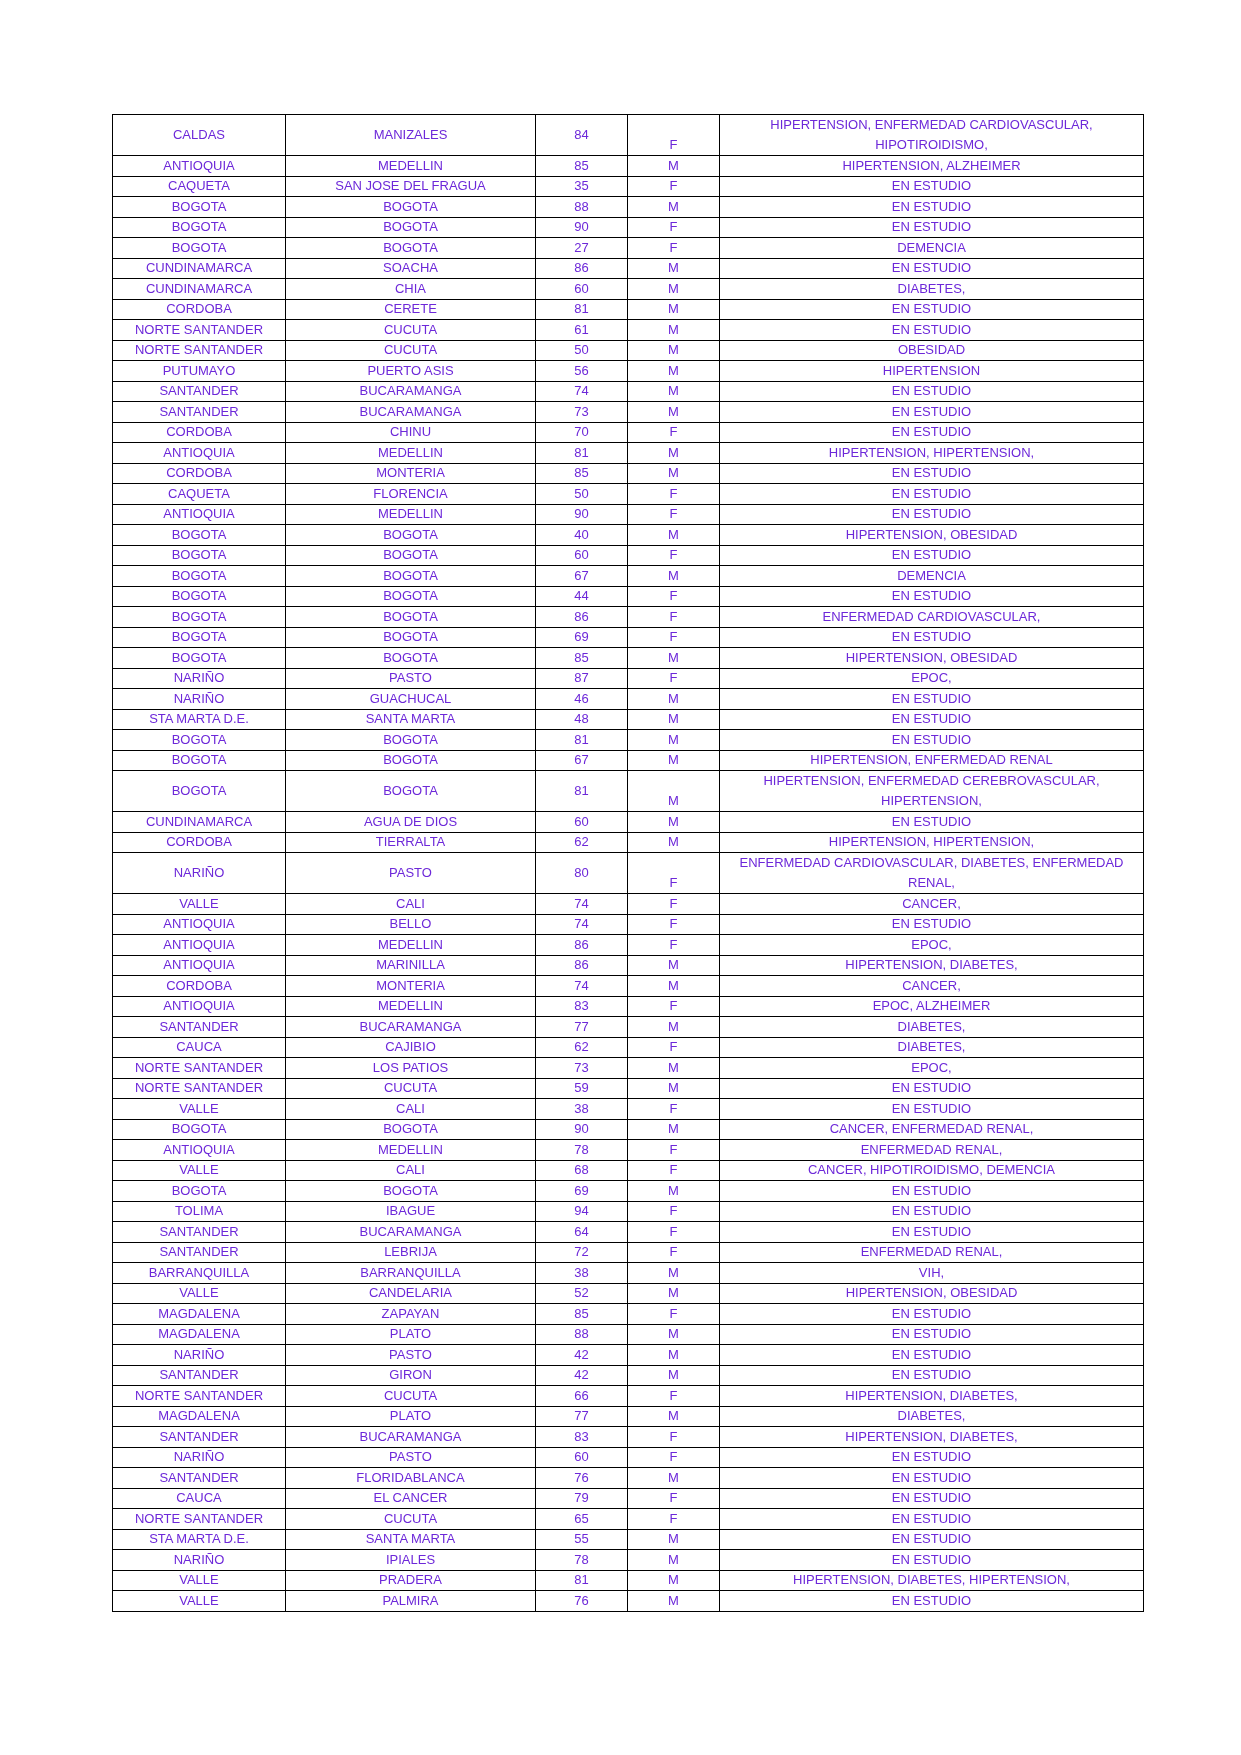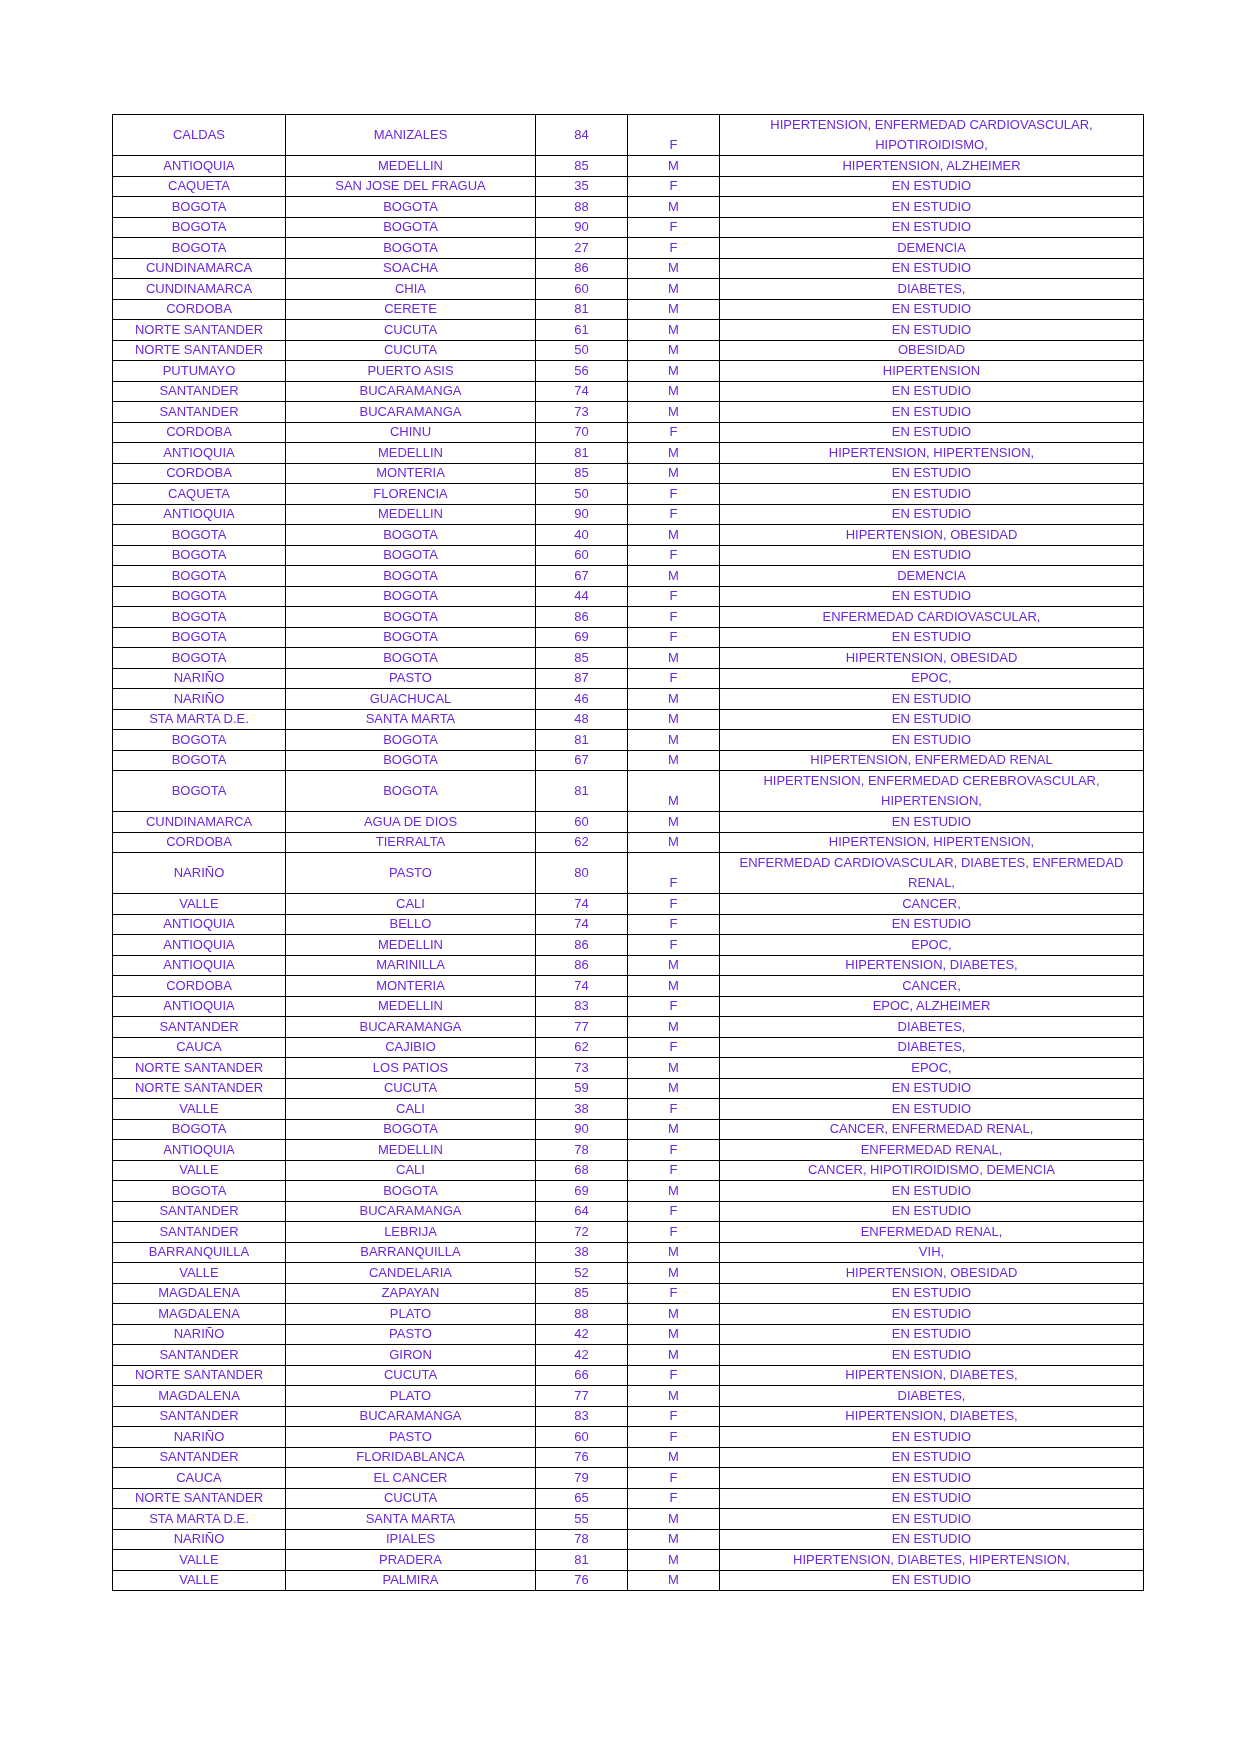--- a/index.html
+++ b/index.html
@@ -373,20 +373,27 @@
         <td class="comorbilidades">CANCER, HIPOTIROIDISMO, DEMENCIA</td>
       </tr>
       <tr>
         <td class="departamento">BOGOTA</td>
         <td class="municipio">BOGOTA</td>
         <td class="edad">69</td>
         <td class="sexo">M</td>
         <td class="comorbilidades">EN ESTUDIO</td>
       </tr>
       <tr>
+        <td class="departamento">TOLIMA</td>
+        <td class="municipio">IBAGUE</td>
+        <td class="edad">94</td>
+        <td class="sexo">F</td>
+        <td class="comorbilidades">EN ESTUDIO</td>
+      </tr>
+      <tr>
         <td class="departamento">SANTANDER</td>
         <td class="municipio">BUCARAMANGA</td>
         <td class="edad">64</td>
         <td class="sexo">F</td>
         <td class="comorbilidades">EN ESTUDIO</td>
       </tr>
       <tr>
         <td class="departamento">SANTANDER</td>
         <td class="municipio">LEBRIJA</td>
         <td class="edad">72</td>

